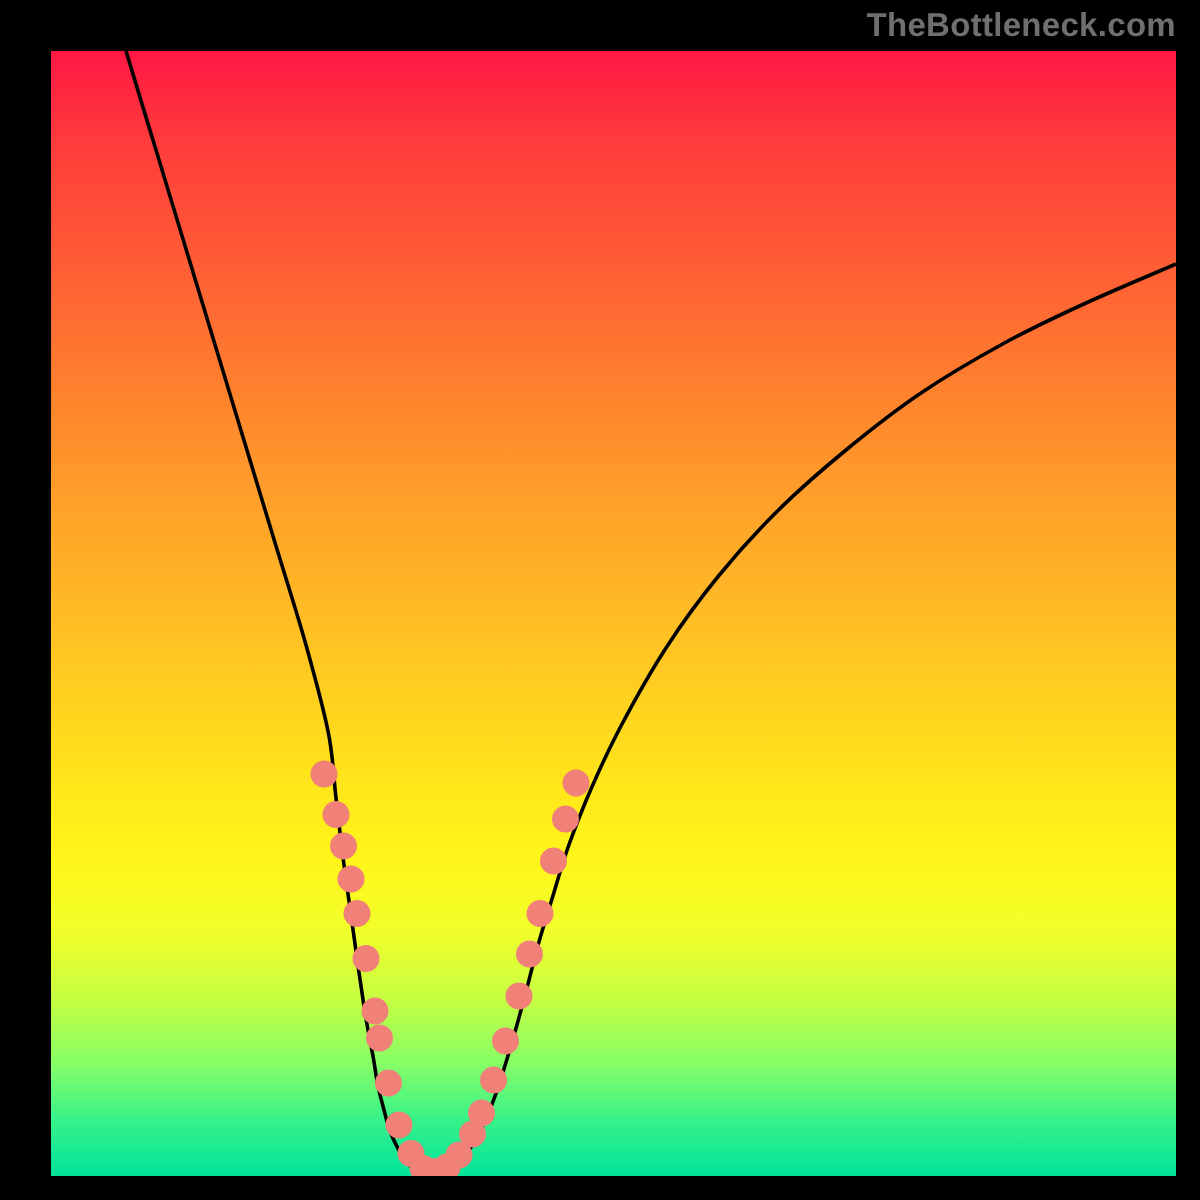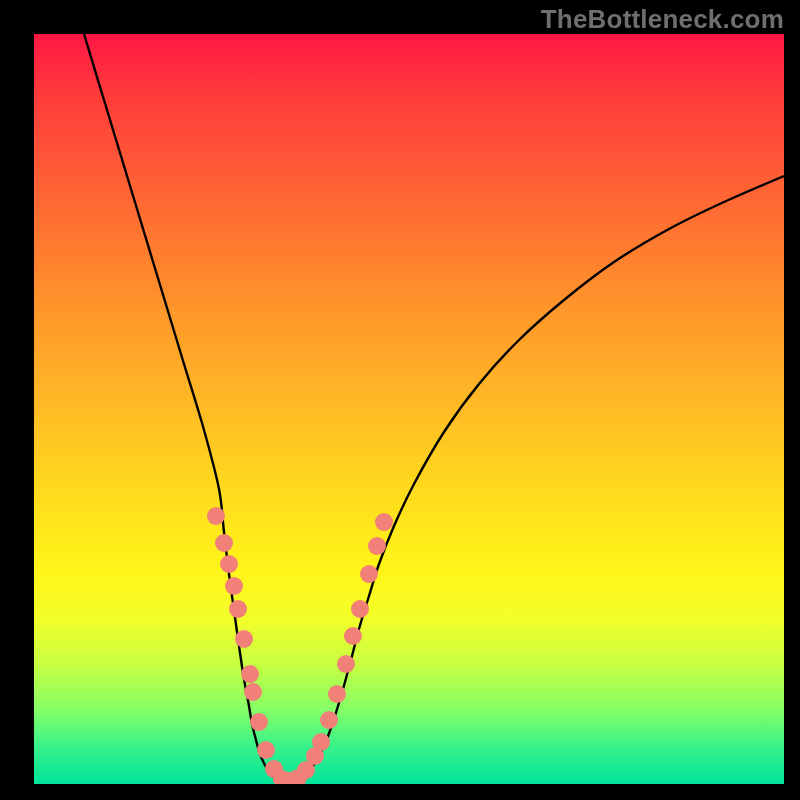--- a/index.html
+++ b/index.html
@@ -36,21 +36,21 @@
       #c8ff40 84%,
       #86ff66 90%,
       #38f28a 95%,
       #00e39a 100%);
     overflow: hidden;
   }
   .watermark {
     position: absolute;
     top: 4px;
     right: 16px;
-    font-size: 26px;
+    font-size: 22px;
     font-weight: 600;
     color: #6f6f6f;
     letter-spacing: 0.2px;
     user-select: none;
   }
   svg.curve {
     position: absolute;
     left: 0;
     top: 0;
     width: 750px;

